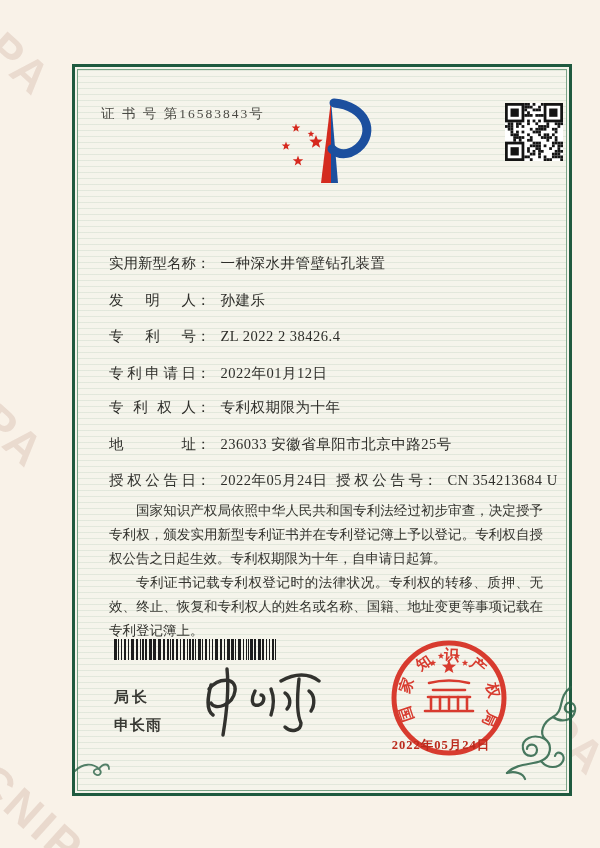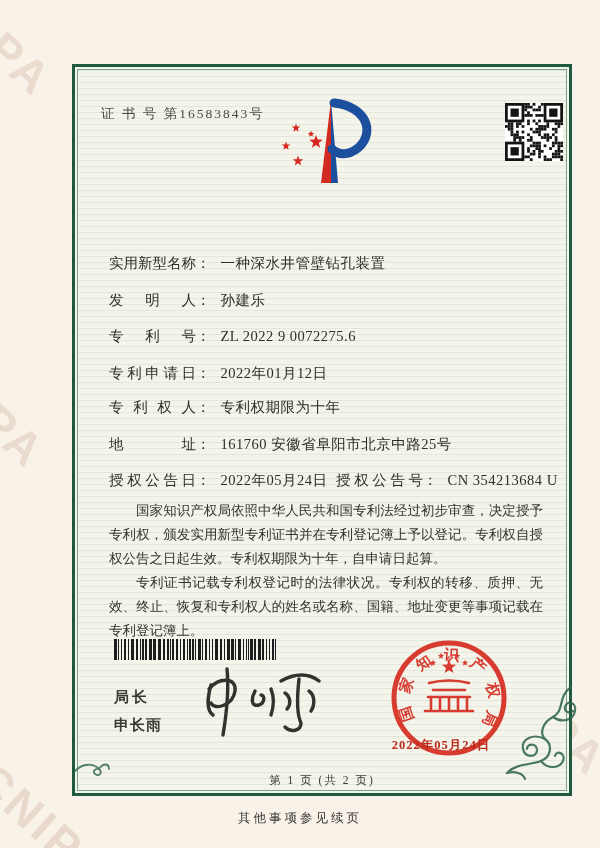--- a/index.html
+++ b/index.html
@@ -260,38 +260,38 @@
           </span><span class="field-colon">：</span><span class="field-value">一种深水井管壁钻孔装置</span></div>
         <div class="field-row" style="top: 224px;"><span class="field-label">
             <span>发</span>
             <span>明</span>
             <span>人</span>
           </span><span class="field-colon">：</span><span class="field-value">孙建乐</span></div>
         <div class="field-row" style="top: 260px;"><span class="field-label">
             <span>专</span>
             <span>利</span>
             <span>号</span>
-          </span><span class="field-colon">：</span><span class="field-value">ZL 2022 9 0072275.6</span></div>
+          </span><span class="field-colon">：</span><span class="field-value">ZL 2022 2 38426.4</span></div>
         <div class="field-row" style="top: 297px;"><span class="field-label">
             <span>专</span>
             <span>利</span>
             <span>申</span>
             <span>请</span>
             <span>日</span>
           </span><span class="field-colon">：</span><span class="field-value">2022年01月12日</span></div>
         <div class="field-row" style="top: 331px;"><span class="field-label">
             <span>专</span>
             <span>利</span>
             <span>权</span>
             <span>人</span>
           </span><span class="field-colon">：</span><span class="field-value">专利权期限为十年</span></div>
         <div class="field-row" style="top: 368px;"><span class="field-label">
             <span>地</span>
             <span>址</span>
-          </span><span class="field-colon">：</span><span class="field-value">161760 安徽省阜阳市北京中路25号</span></div>
+          </span><span class="field-colon">：</span><span class="field-value">236033 安徽省阜阳市北京中路25号</span></div>
         <div class="field-row" style="top: 404px;"><span class="field-label">
             <span>授</span>
             <span>权</span>
             <span>公</span>
             <span>告</span>
             <span>日</span>
           </span><span class="field-colon">：</span><span class="field-value">2022年05月24日</span><span class="pair2"><span class="field-label">
               <span>授</span>
               <span>权</span>
               <span>公</span>
@@ -341,35 +341,33 @@
           <path d="M59,67 L91,67"></path>
           <path d="M54,74 L96,74"></path>
           <path d="M57,74 L57,86 M66,74 L66,86 M75,74 L75,86 M84,74 L84,86 M93,74 L93,86"></path>
           <path d="M51,88 L99,88"></path>
         </g>
       </g>
     </svg>
 
     <div id="seal-date" class="abs">2022年05月24日</div>
 
-    <div id="page-footer" class="abs">第 1 页 (共 2 页)</div>
 
     <svg id="ornament-br" class="abs" width="88" height="116" viewBox="0 0 88 116">
       <g fill="none" stroke="#2a6347" stroke-width="2.2" stroke-linecap="round" opacity="0.85">
         <path d="M76,6 C62,16 70,30 58,36 C48,41 44,52 50,58"></path>
         <path d="M50,58 C38,52 26,58 28,68 C30,77 42,77 42,69 C42,62 32,62 32,68"></path>
         <path d="M50,58 C58,64 56,76 46,80 C36,84 22,82 12,92"></path>
         <path d="M58,36 C66,42 78,40 80,30 C82,22 72,18 70,26 C69,31 75,33 78,30"></path>
         <path d="M46,80 C52,88 64,88 68,80 C71,73 62,68 60,75"></path>
         <path d="M12,92 C20,90 28,92 30,98"></path>
       </g>
     </svg>
 
     <svg id="ornament-bl" class="abs" width="40" height="30" viewBox="0 0 40 30">
       <g fill="none" stroke="#2a6347" stroke-width="1.8" stroke-linecap="round" opacity="0.8">
         <path d="M4,22 C12,14 22,14 28,20 C32,24 28,28 24,25 C21,23 24,19 28,20"></path>
         <path d="M28,20 C32,14 38,14 38,20"></path>
       </g>
     </svg>
   </div>
 
-  <div id="continuation">其他事项参见续页</div>
 </div>
 
 </body></html>

